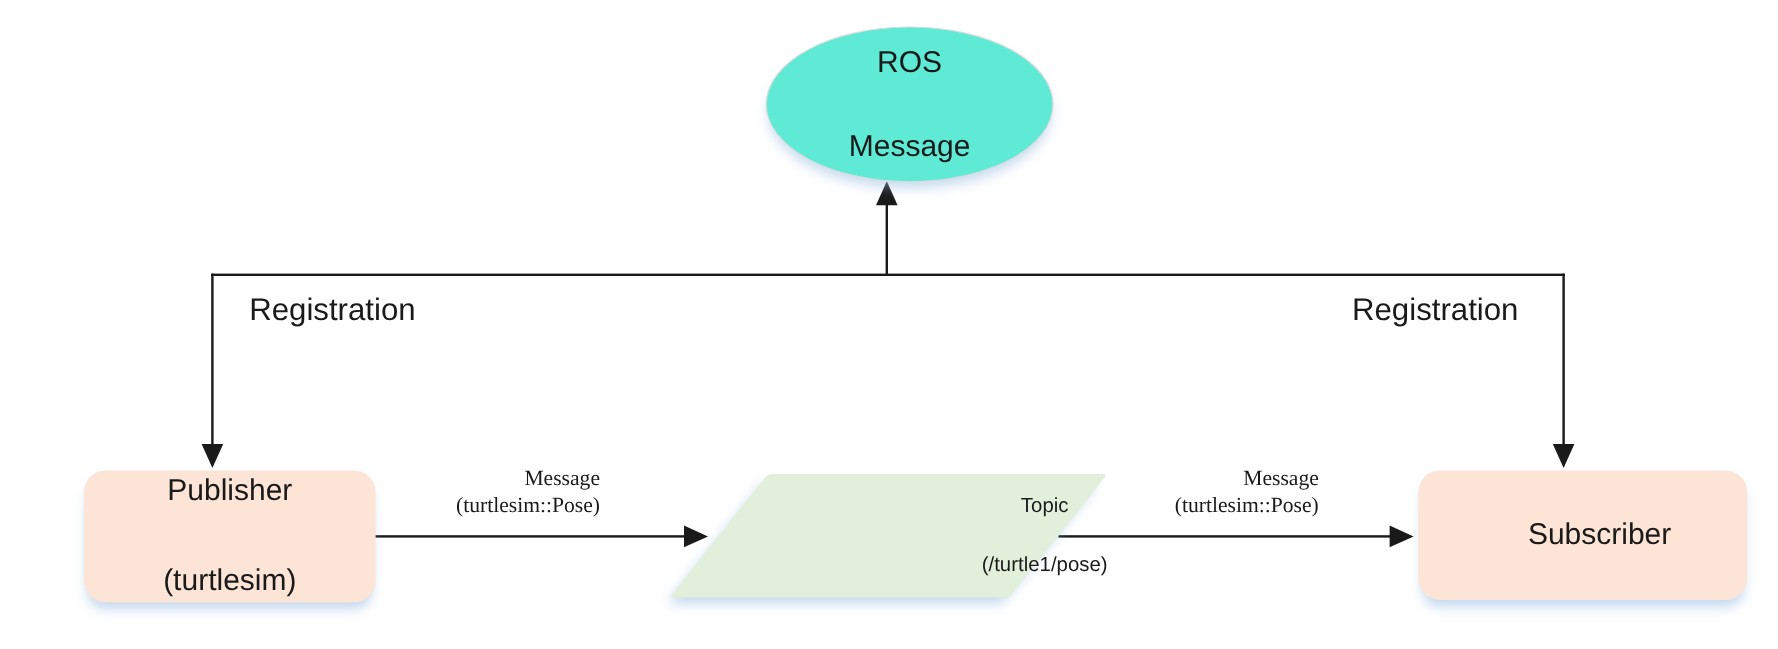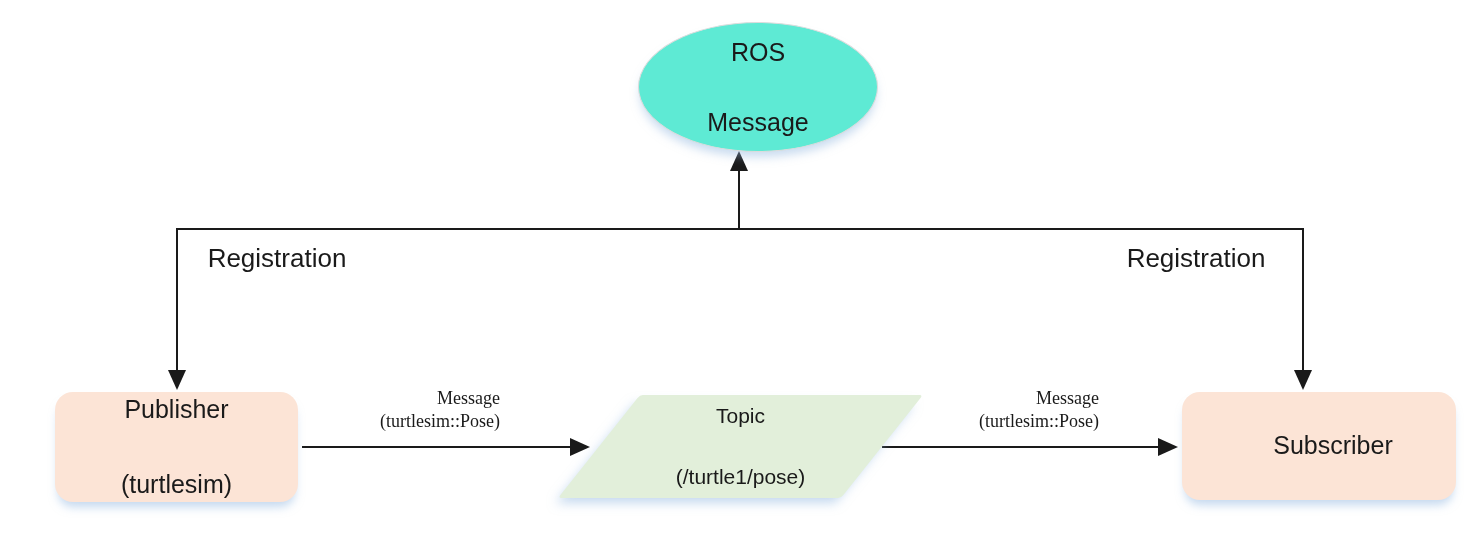--- a/index.html
+++ b/index.html
@@ -23,36 +23,37 @@
     border:1px solid #dcdcdc;
     box-shadow:0 7px 10px -2px rgba(150,185,225,0.50);
     font-size:25px;line-height:1.4;
   }
   .rounded-box{
     border-radius:18px;
     background:#fce4d6;
     box-shadow:0 8px 10px -3px rgba(150,185,225,0.55);
     font-size:25px;line-height:1.5;
   }
-  #publisher{left:55px;top:392px;width:243px;height:110px;}
+  #publisher{left:70px;top:392px;width:243px;height:110px;}
   #subscriber{left:1182px;top:392px;width:246px;height:108px;padding-left:28px;}
 
   #topic-shape{
     position:absolute;
     left:558px;top:395px;width:283px;height:103px;
     background:#e2efda;
     border-radius:3px;
     transform:skewX(-38.5deg);
     transform-origin:0 100%;
     box-shadow:0 7px 9px -2px rgba(150,185,225,0.55);
   }
   #topic-text{
     left:558px;top:395px;width:365px;height:103px;
-    font-size:21px;line-height:1.45;
+    font-size:17px;line-height:1.45;
     background:transparent;
+    justify-content:flex-end;
   }
 
   
   .line{position:absolute;background:#1a1a1a;}
   #reg-h-line{left:176px;top:228px;width:1128px;height:2px;}
   #reg-v-center{left:738px;top:169px;width:2px;height:61px;}
   #reg-v-left{left:176px;top:228px;width:2px;height:144px;}
   #reg-v-right{left:1302px;top:228px;width:2px;height:144px;}
   #msg-left-shaft{left:302px;top:446px;width:270px;height:2px;}
   #msg-right-shaft{left:882px;top:446px;width:278px;height:2px;}

